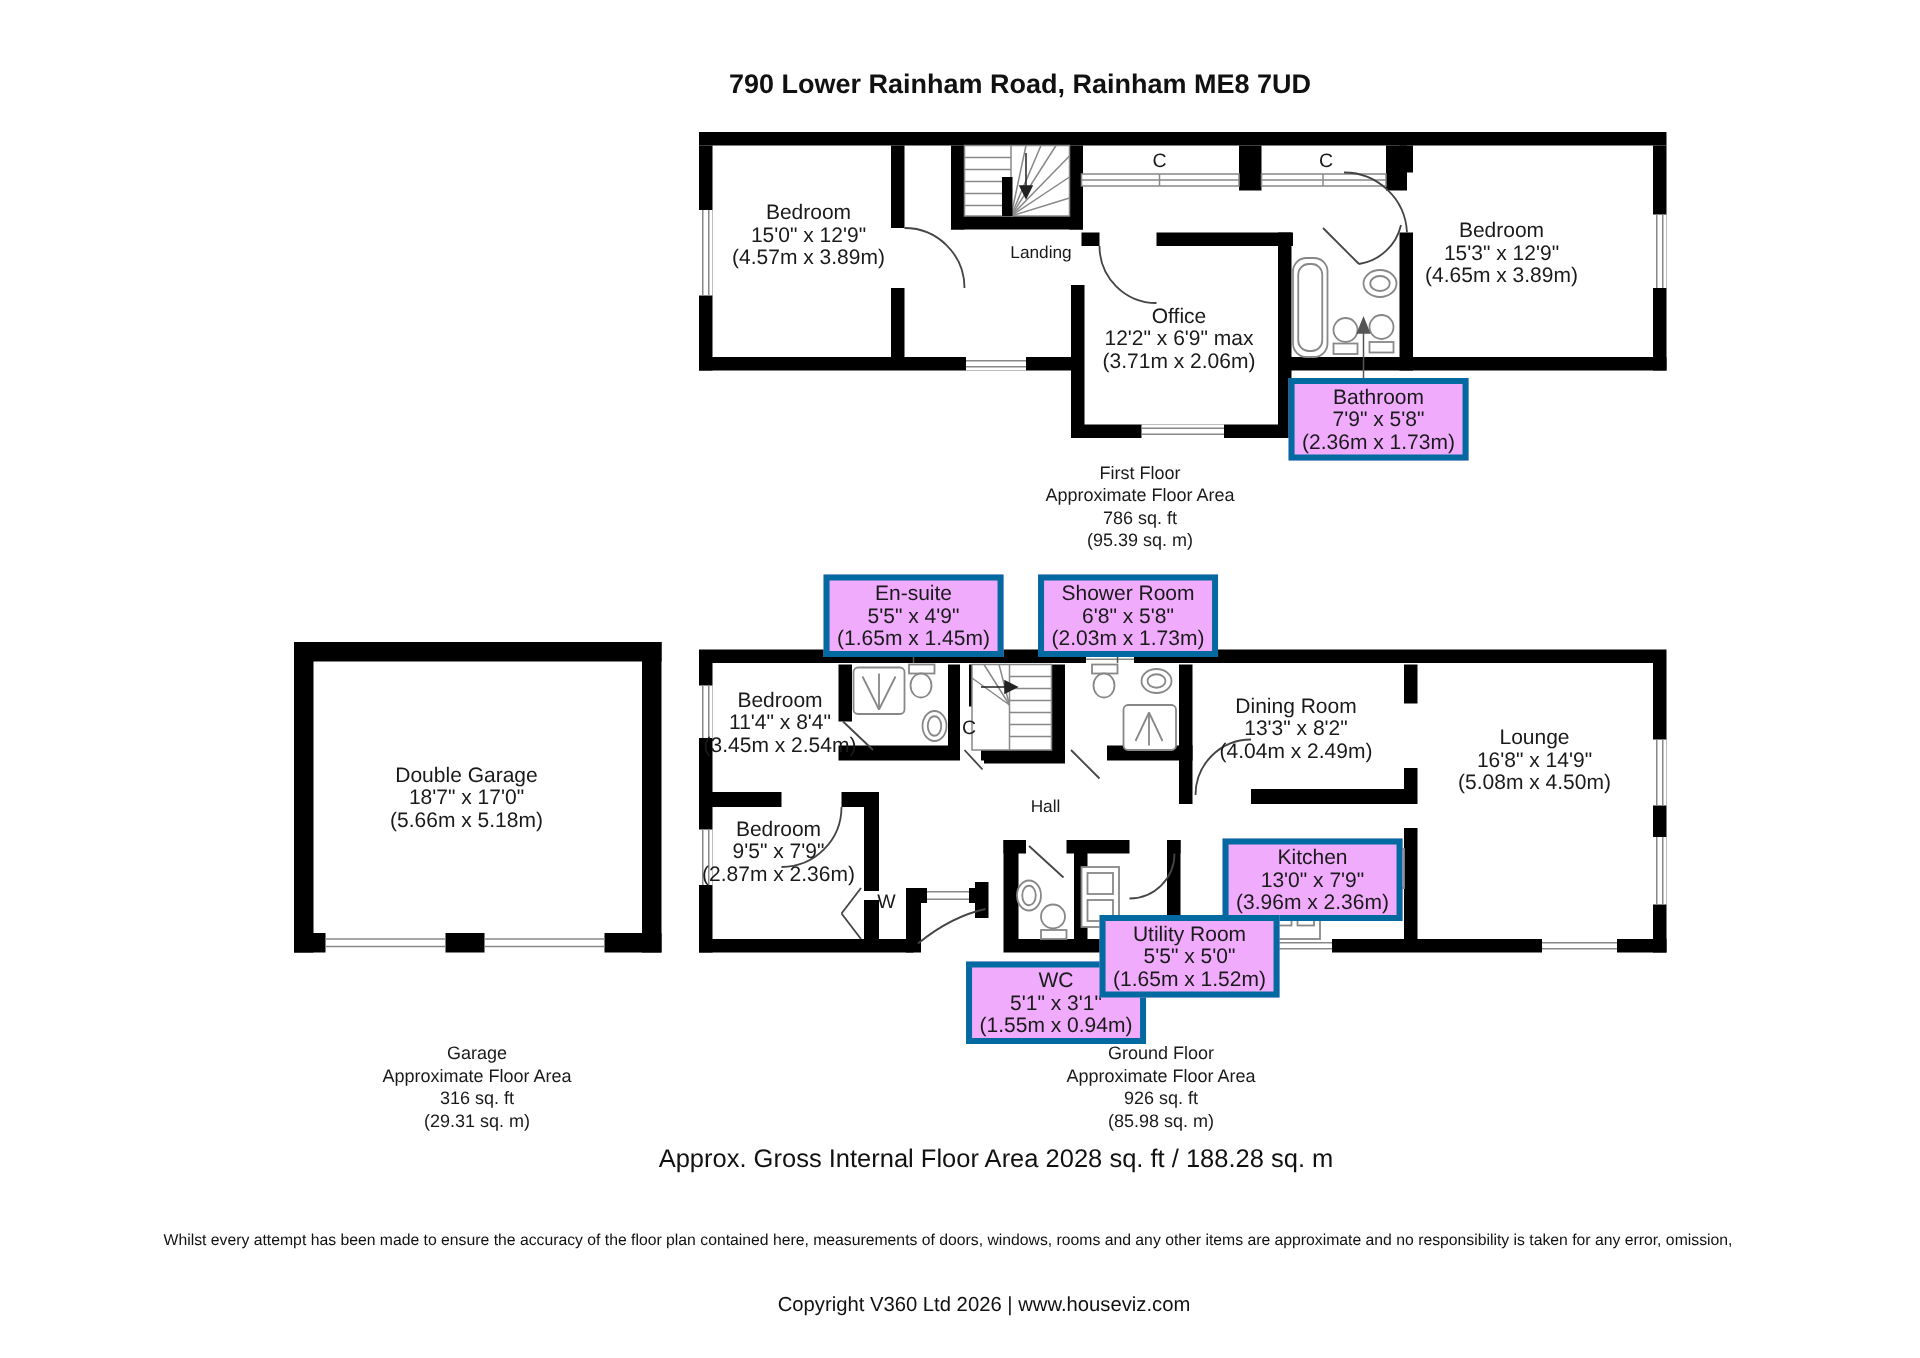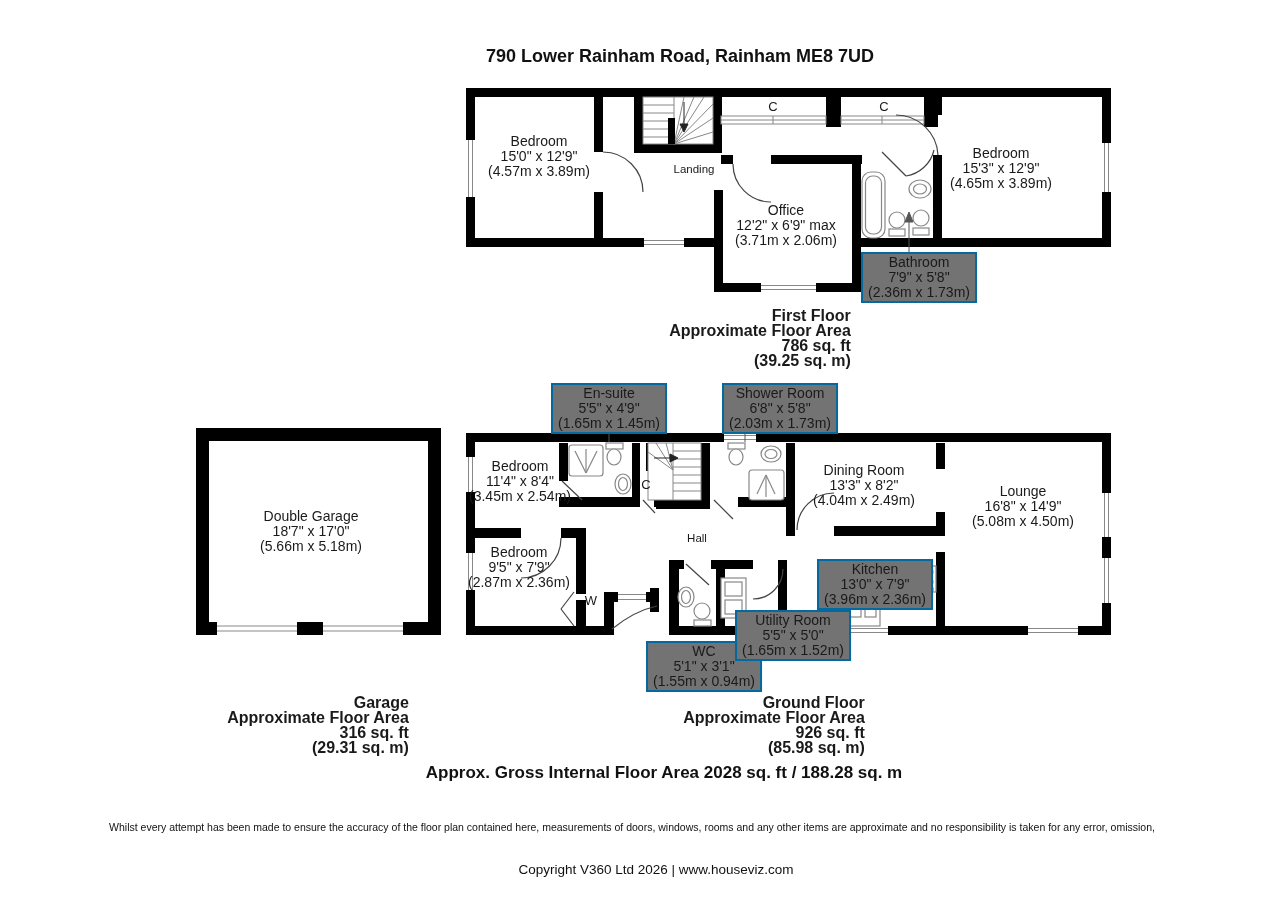--- a/index.html
+++ b/index.html
@@ -1,26 +1,26 @@
 <!DOCTYPE html>
 <html><head>
 <meta charset="utf-8">
 <style>
   html,body{margin:0;padding:0;background:#fff;}
   .page{position:relative;width:1280px;height:905px;background:#fff;overflow:hidden;
         font-family:"Liberation Sans", sans-serif;color:#111;margin-left:16px;}
   svg{position:absolute;left:0;top:0;}
   .lbl{position:absolute;transform:translateX(-50%);text-align:center;
        font-size:14px;line-height:15px;color:#1a1a1a;white-space:nowrap;}
-  .lbl.boxed{border:2px solid #0369a1;background:#737373;padding:1px 5px;}
+  .lbl.boxed{border:4px solid #0369a1;background:#f0abfc;padding:1px 5px;}
   .lbl.single{font-size:11.5px;}
   .lbl.letter{font-size:13px;}
-  .lbl.summary{font-weight:bold;font-size:16px;line-height:15px;text-align:right;}
+  .lbl.summary{font-weight:normal;font-size:12px;line-height:15px;}
   .title{position:absolute;transform:translateX(-50%);font-size:18px;font-weight:bold;white-space:nowrap;}
-  .gross{position:absolute;transform:translateX(-50%);font-size:17px;font-weight:bold;white-space:nowrap;}
+  .gross{position:absolute;transform:translateX(-50%);font-size:17px;font-weight:normal;white-space:nowrap;}
   .disclaimer{position:absolute;width:1232px;text-align:center;font-size:10.5px;line-height:15px;color:#111;}
   .copyright{position:absolute;transform:translateX(-50%);font-size:13.5px;font-weight:normal;white-space:nowrap;}
 </style>
 </head>
 <body>
 
 <div class="page">
 
 <svg width="1280" height="905" viewBox="0 0 1280 905">
 
@@ -338,41 +338,41 @@
 <div class="lbl letter" style="left:868px;top:99px">C</div>
 <div class="lbl boxed" style="left:903px;top:252px">
   <div>Bathroom</div>
   <div>7'9" x 5'8"</div>
   <div>(2.36m x 1.73m)</div>
 </div>
 <div class="lbl summary" style="left:744px;top:308px">
   <div>First Floor</div>
   <div>Approximate Floor Area</div>
   <div>786 sq. ft</div>
-  <div>(39.25 sq. m)</div>
+  <div>(95.39 sq. m)</div>
 </div>
 
 <div class="lbl" style="left:295px;top:509px">
   <div>Double Garage</div>
   <div>18'7" x 17'0"</div>
   <div>(5.66m x 5.18m)</div>
 </div>
 <div class="lbl summary" style="left:302px;top:695px">
   <div>Garage</div>
   <div>Approximate Floor Area</div>
   <div>316 sq. ft</div>
   <div>(29.31 sq. m)</div>
 </div>
 
 <div class="lbl boxed" style="left:593px;top:383px">
   <div>En-suite</div>
   <div>5'5" x 4'9"</div>
   <div>(1.65m x 1.45m)</div>
 </div>
-<div class="lbl boxed" style="left:764px;top:383px">
+<div class="lbl boxed" style="left:736px;top:383px">
   <div>Shower Room</div>
   <div>6'8" x 5'8"</div>
   <div>(2.03m x 1.73m)</div>
 </div>
 <div class="lbl" style="left:504px;top:459px">
   <div>Bedroom</div>
   <div>11'4" x 8'4"</div>
   <div>(3.45m x 2.54m)</div>
 </div>
 <div class="lbl" style="left:503px;top:545px">

